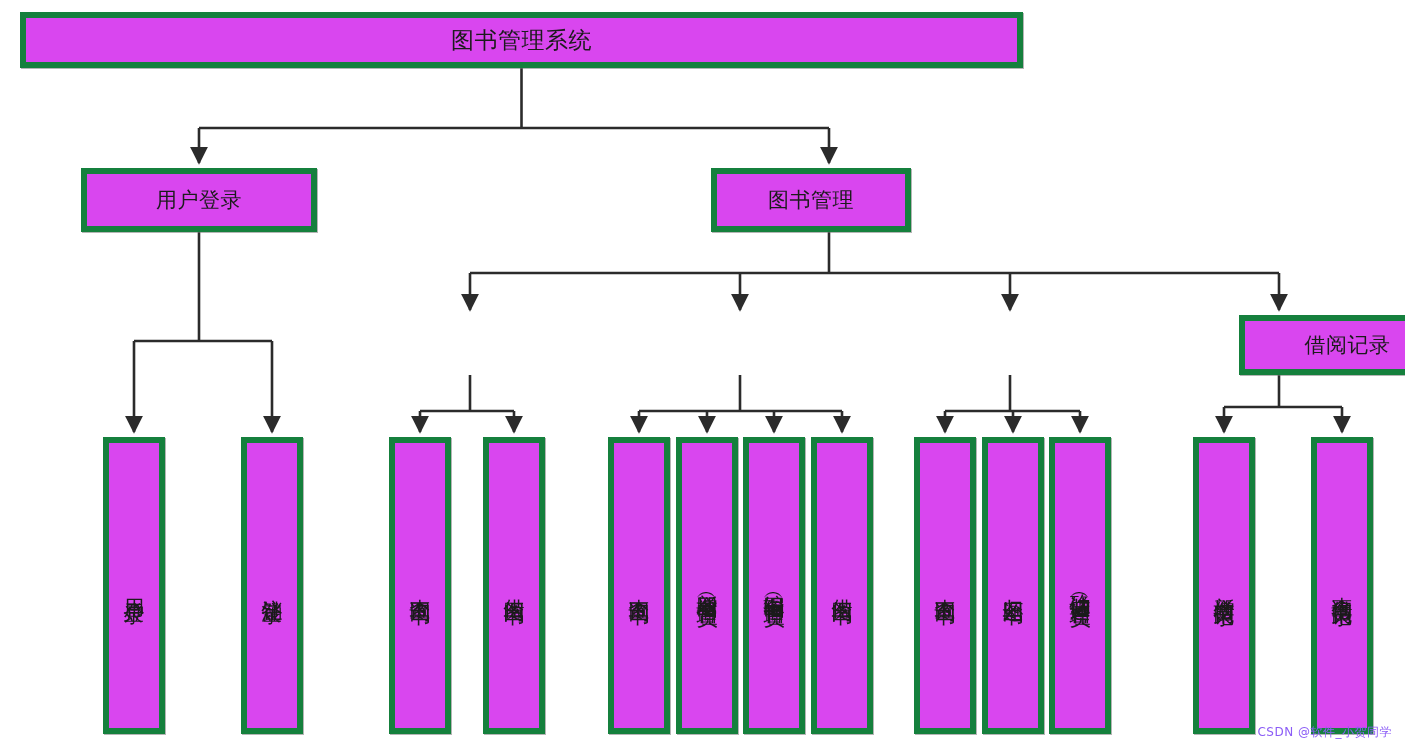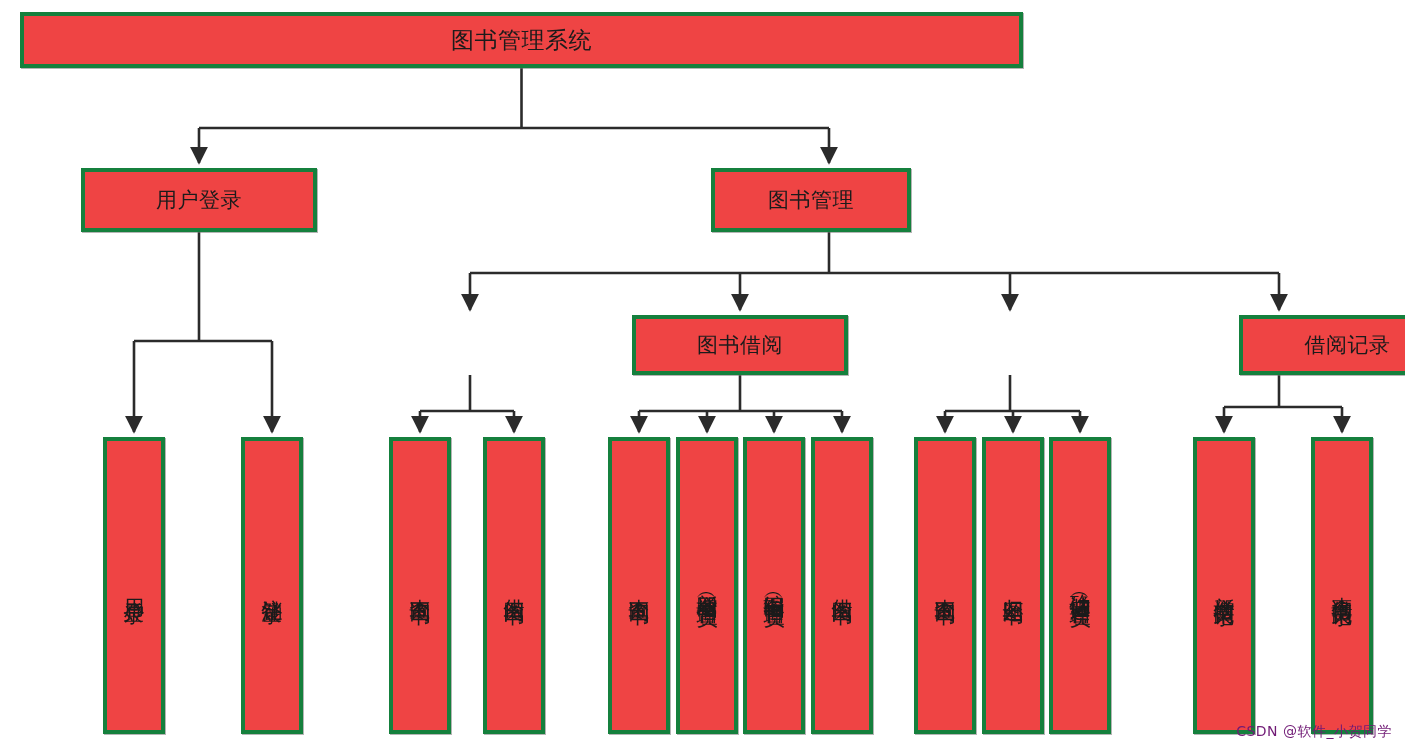--- a/index.html
+++ b/index.html
@@ -22,22 +22,22 @@
     position: absolute;
     left: 0;
     top: 0;
     width: 1405px;
     height: 747px;
     pointer-events: none;
   }
   .node {
     position: absolute;
     box-sizing: border-box;
-    background: #ef4444;
-    border: 4px solid #15803d;
+    background: #d946ef;
+    border: 6px solid #15803d;
     box-shadow: 1px 1px 0 rgba(120,120,120,0.55);
     display: flex;
     align-items: center;
     justify-content: center;
     color: #1b1b1b;
     z-index: 2;
   }
   .node .lbl {
     display: block;
     text-align: center;
@@ -63,22 +63,22 @@
     font-size: 21px;
     line-height: 1.15;
     letter-spacing: 2px;
     white-space: nowrap;
     max-height: 100%;
   }
   #watermark {
     position: absolute;
     right: 13px;
     bottom: 6px;
-    font-size: 14px;
-    color: #701a75;
+    font-size: 12px;
+    color: #8b5cf6;
     letter-spacing: 0.5px;
     z-index: 5;
     white-space: nowrap;
   }
 </style>
 </head>
 <body>
 
 <div id="canvas">
 
@@ -136,23 +136,20 @@
     <span class="lbl">图书管理系统</span>
   </div>
 
   <div class="node branch" style="left:81px;top:168px;width:236px;height:64px;">
     <span class="lbl">用户登录</span>
   </div>
   <div class="node branch" style="left:711px;top:168px;width:200px;height:64px;">
     <span class="lbl">图书管理</span>
   </div>
 
-  <div class="node branch" style="left:632px;top:315px;width:216px;height:60px;">
-    <span class="lbl">图书借阅</span>
-  </div>
   <div class="node branch" style="left:1239px;top:315px;width:217px;height:60px;">
     <span class="lbl">借阅记录</span>
   </div>
 
   <div class="node leaf" style="left:103px;top:437px;width:62px;height:297px;">
     <span class="lbl">用户登录</span>
   </div>
   <div class="node leaf" style="left:241px;top:437px;width:62px;height:297px;">
     <span class="lbl">注销登录</span>
   </div>

